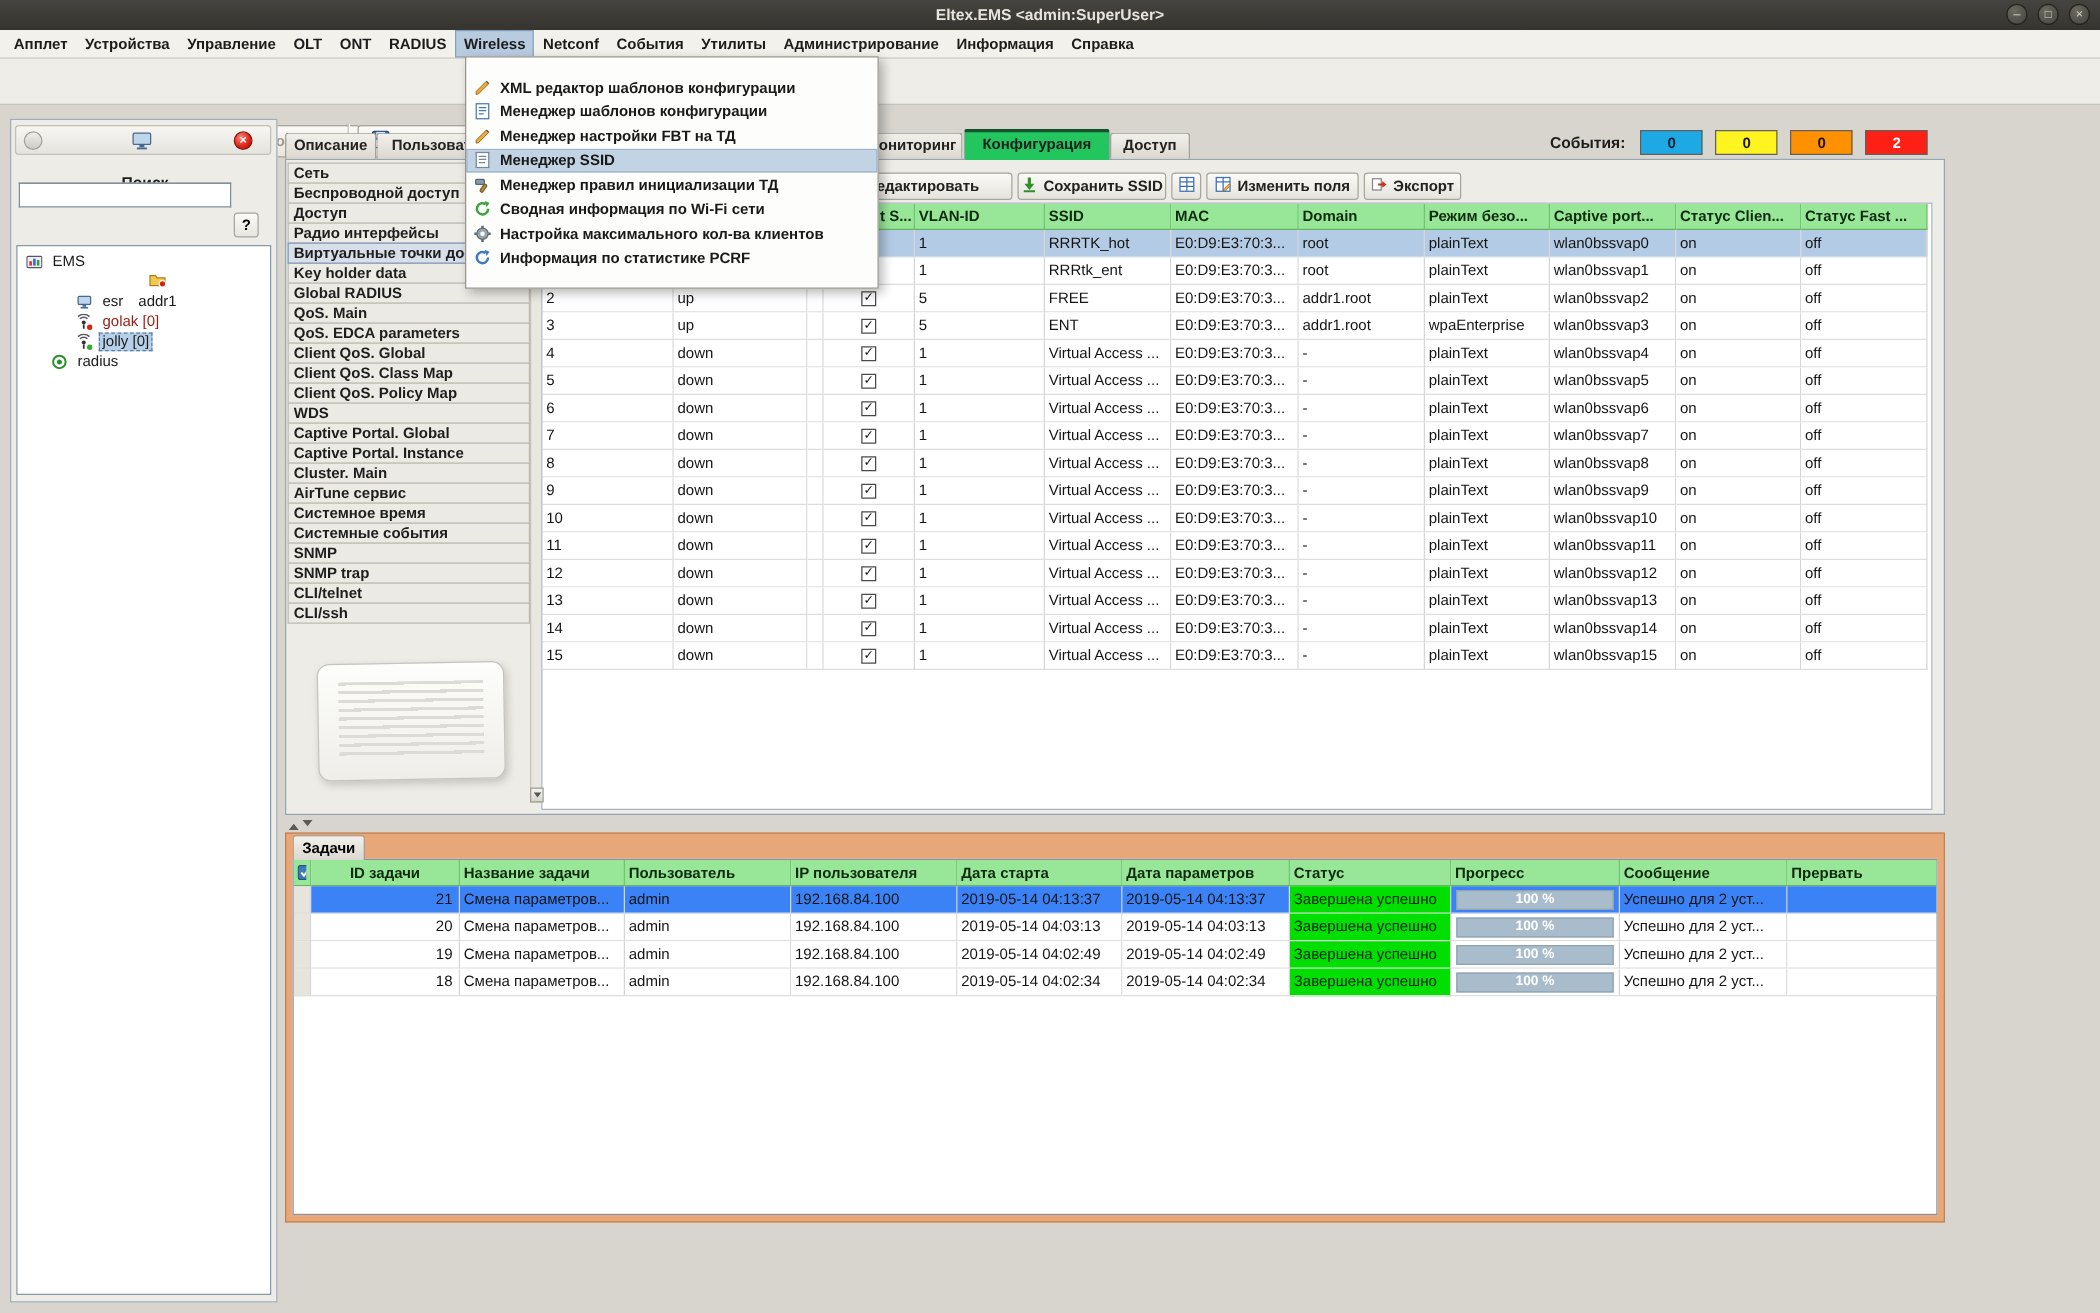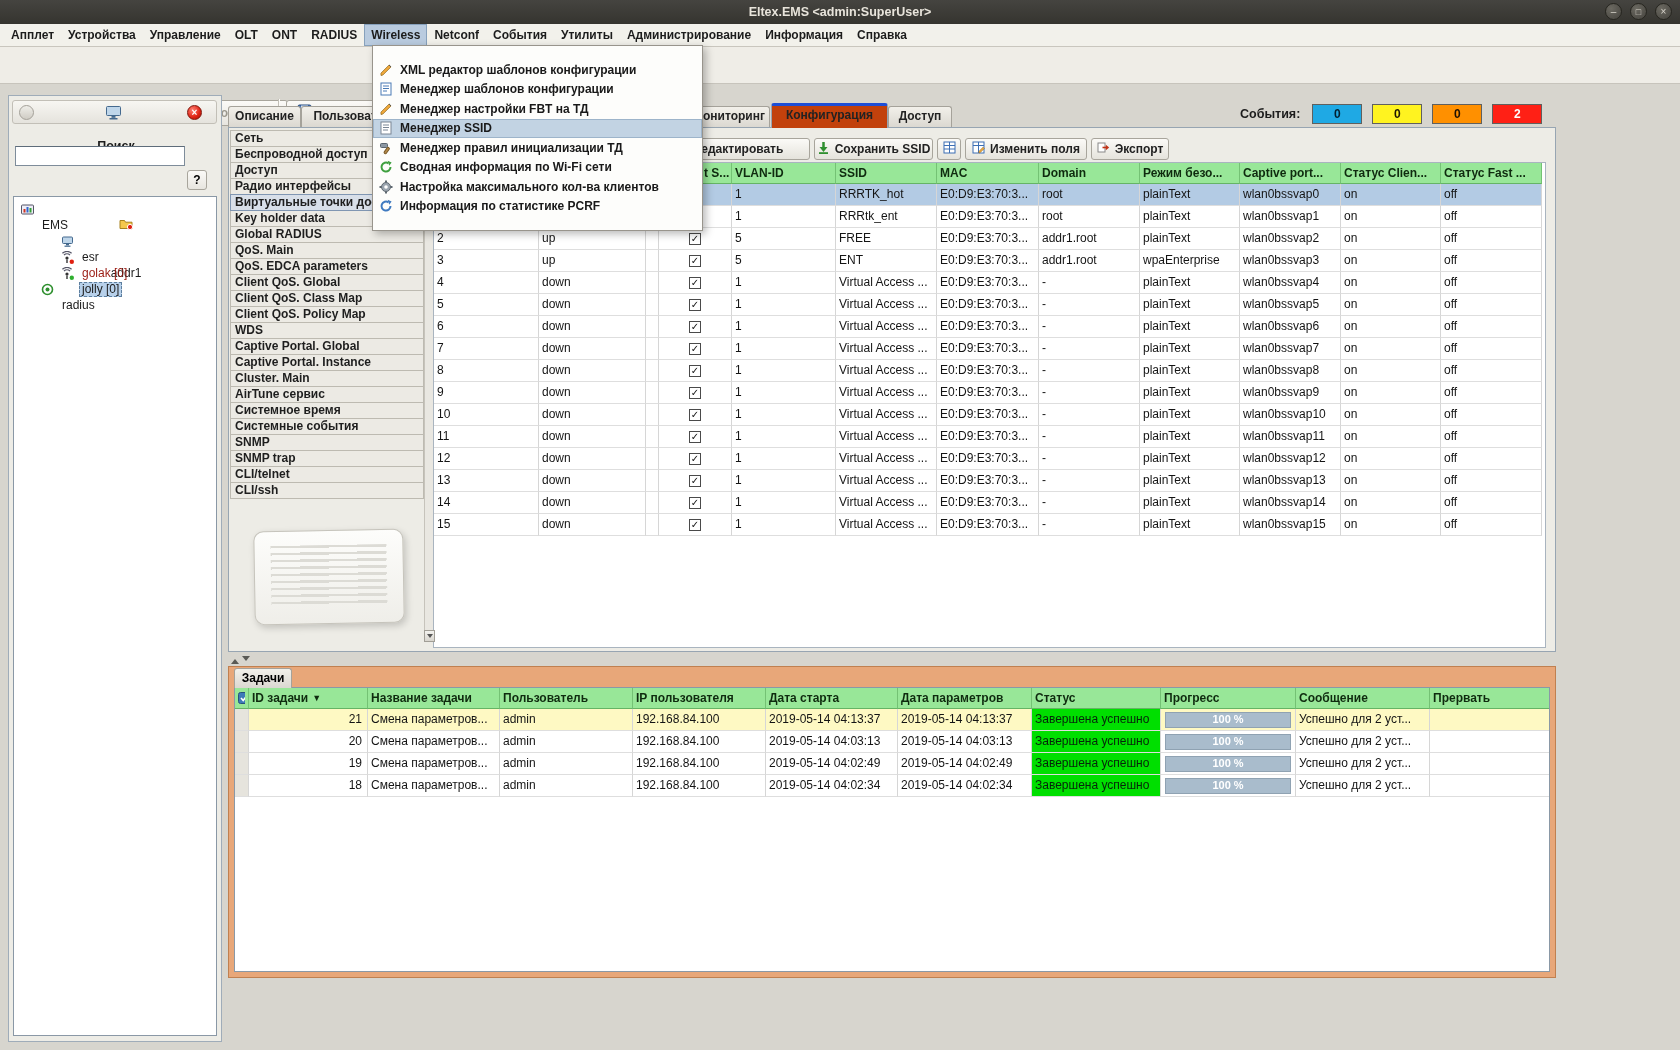--- a/index.html
+++ b/index.html
@@ -44,30 +44,30 @@
   #search-label{position:absolute;left:0;top:33px;width:214px;text-align:center;font-weight:bold;font-size:12.5px;color:#1C1C1C;margin-top:10px;}
   #search-input{position:absolute;left:6px;top:50px;width:170px;height:20px;background:#FFF;border:1px solid #7E8C9A;border-top-color:#5E6C7A;box-sizing:border-box;font-size:12px;padding:0 3px;font-family:"Liberation Sans",sans-serif;}
   #help-btn{position:absolute;left:178px;top:74px;width:20px;height:20px;background:linear-gradient(#FBFAF7,#E7E5DF);border:1px solid #A8A59C;border-radius:3px;font-weight:bold;font-size:12px;text-align:center;line-height:18px;box-sizing:border-box;}
   #tree{position:absolute;left:4px;top:100px;width:204px;height:840px;background:#FFF;border:1px solid #8A98A6;box-sizing:border-box;padding-top:4px;overflow:hidden;}
   .ti{height:16px;display:flex;align-items:center;gap:4px;font-size:12px;color:#1A1A1A;white-space:nowrap;}
   .ti.d0{padding-left:6px;}
   .ti.d1{padding-left:22px;flex-direction:column;}
   .ti.d2{padding-left:46px;}
   .ti.d1b{padding-left:26px;}
   .tic{width:15px;display:flex;justify-content:center;flex:none;}
-  .ti .lbl{padding:0 2px;line-height:13px;border:1px solid transparent;margin-top:32px;}
+  .ti .lbl{padding:0 2px;line-height:13px;border:1px solid transparent;}
   .ti .lbl.red{color:#9A1B12;}
   .ti .lbl.sel{background:#B7D0EA;border:1px dashed #5D7F9F;}
 
   
   .tab{position:absolute;top:106px;height:21px;line-height:19px;text-align:center;font-size:12px;font-weight:bold;color:#222;background:linear-gradient(#F2F0EA,#DBD8D1);border:1px solid #A5A29A;border-bottom:none;border-radius:3px 3px 0 0;box-sizing:border-box;z-index:2;overflow:hidden;white-space:nowrap;}
   #tab-desc{left:228px;width:73px;}
   #tab-users{left:301px;width:110px;}
   #tab-mon{left:688px;width:82px;}
-  #tab-conf{left:771px;top:103px;width:117px;height:25px;line-height:19px;background:#c2410c;border:1px solid #97A5B2;border-bottom:none;border-top:3px solid #1d4ed8;z-index:5;}
+  #tab-conf{left:771px;top:103px;width:117px;height:25px;line-height:19px;background:#22c55e;border:1px solid #97A5B2;border-bottom:none;border-top:3px solid #14532d;z-index:5;}
   #tab-access{left:888px;width:64px;}
   #main-panel{position:absolute;left:228px;top:127px;width:1328px;height:525px;background:#EDECE6;border:1px solid #97A5B2;box-sizing:border-box;z-index:1;}
 
   
   #cfg-list{position:absolute;left:230px;top:130px;width:194px;z-index:2;}
   .cfg{height:17px;line-height:15px;background:#ECEAE4;border:1px solid #BDBAB1;margin-top:-1px;font-weight:bold;font-size:12px;color:#1E1E1E;padding:0 4px;overflow:hidden;white-space:nowrap;box-sizing:border-box;}
   .cfg:first-child{margin-top:0;}
   .cfg.sel{background:#D8DFE9;border-color:#8096B2;position:relative;z-index:1;}
   #cfg-sb{position:absolute;left:424px;top:130px;width:11px;height:512px;background:#E9E7E1;border:1px solid #C6C3BB;box-sizing:border-box;z-index:2;}
   #cfg-sb-btn{position:absolute;left:424px;top:630px;width:11px;height:12px;background:linear-gradient(#F4F3EF,#D8D5CE);border:1px solid #A19E96;box-sizing:border-box;display:flex;align-items:flex-start;justify-content:center;z-index:3;}
@@ -102,22 +102,22 @@
   .spl-up{width:0;height:0;border:4px solid transparent;border-bottom:5px solid #5A5A55;}
   .spl-dn{width:0;height:0;border:4px solid transparent;border-top:5px solid #5A5A55;margin-top:1px;}
 
   
   #tasks-panel{position:absolute;left:228px;top:666px;width:1328px;height:312px;background:#E8A779;border:1px solid #C08050;box-sizing:border-box;}
   #tasks-tab{position:absolute;left:234px;top:668px;width:58px;height:20px;background:linear-gradient(#F2F0EA,#DBD8D1);border:1px solid #A5A29A;border-bottom:none;border-radius:3px 3px 0 0;text-align:center;line-height:18px;font-size:12px;font-weight:bold;box-sizing:border-box;z-index:2;}
   #tasks-table{position:absolute;left:234px;top:687px;width:1316px;height:285px;background:#FFF;border:1px solid #8A98A6;box-sizing:border-box;overflow:hidden;}
   .tkh{height:21px;line-height:20px;background:#98E798;border-right:1px solid #74C274;border-bottom:1px solid #65B465;font-weight:bold;font-size:12px;color:#0F2B0F;padding:0 3px;box-sizing:border-box;white-space:nowrap;overflow:hidden;flex:none;display:flex;align-items:center;}
   .trw{display:flex;}
   .tk-td{height:22px;line-height:21px;border-right:1px solid #D6D6D6;border-bottom:1px solid #DEDEDE;font-size:12px;color:#141414;padding:0 3px;box-sizing:border-box;white-space:nowrap;overflow:hidden;flex:none;background:#FFF;}
-  .trw.sel .tk-td{background:#fef9c3;}
-  .k0{width:14px;}.k1{width:119px;}.k2{width:132px;}.k3{width:133px;}.k4{width:133px;}.k5{width:132px;}
+  .trw.sel .tk-td{background:#3b82f6;}
+  .k0{width:14px;}.k1{width:119px;flex-direction:column;}.k2{width:132px;}.k3{width:133px;}.k4{width:133px;}.k5{width:132px;}
   .k6{width:134px;}.k7{width:129px;}.k8{width:135px;}.k9{width:134px;}.k10{width:120px;}
   .tk-td.idc{text-align:right;padding-right:5px;}
   .tk-td.selc{background:#E6E4DD !important;}
   .tk-td.stt{background:#00DF00 !important;color:#06250A;}
   .tk-td.prg{padding:0;}
   .prog{margin:3px 4px;height:14px;line-height:13px;background:#A9BCCC;border:1px solid #8FA2B2;color:#FFF;font-weight:bold;font-size:11px;text-align:center;box-sizing:content-box;}
   .sort{font-size:9px;margin-left:4px;}
 
   
   #wpopup{position:absolute;left:372px;top:45px;width:331px;background:#FDFDFB;border:1px solid #98948C;box-shadow:3px 3px 8px rgba(0,0,0,.28);z-index:60;padding:14px 0;box-sizing:border-box;}

